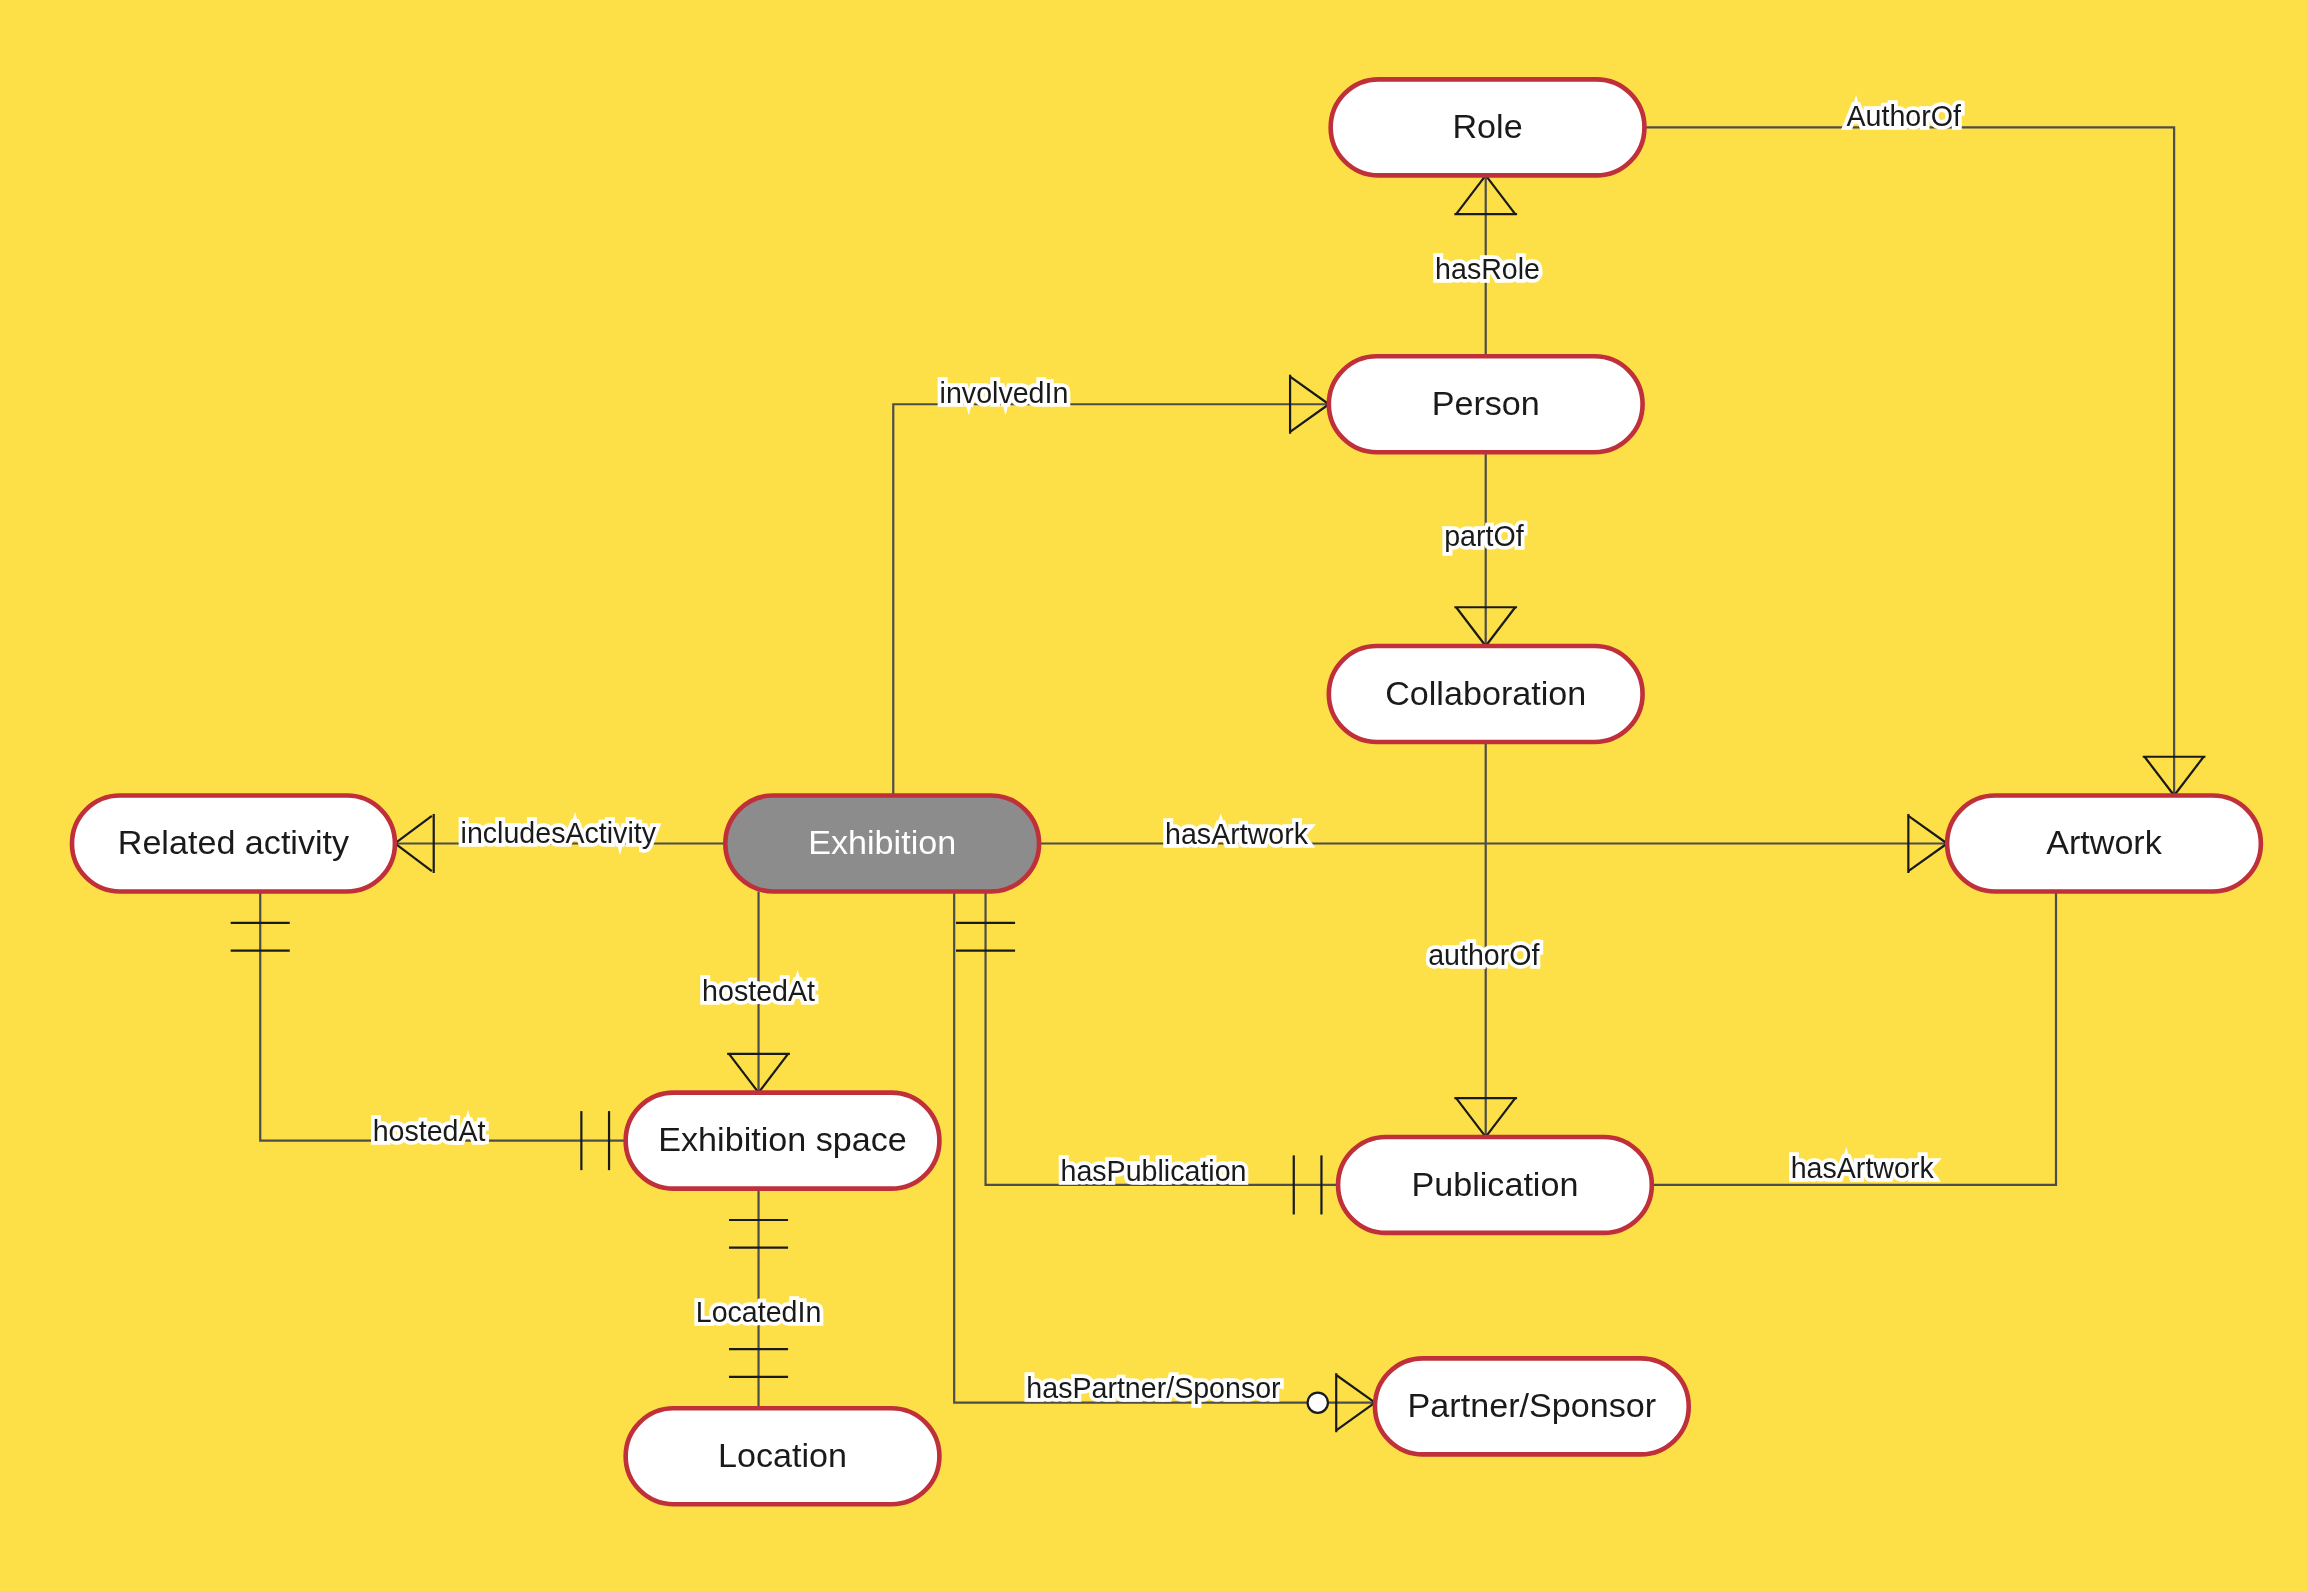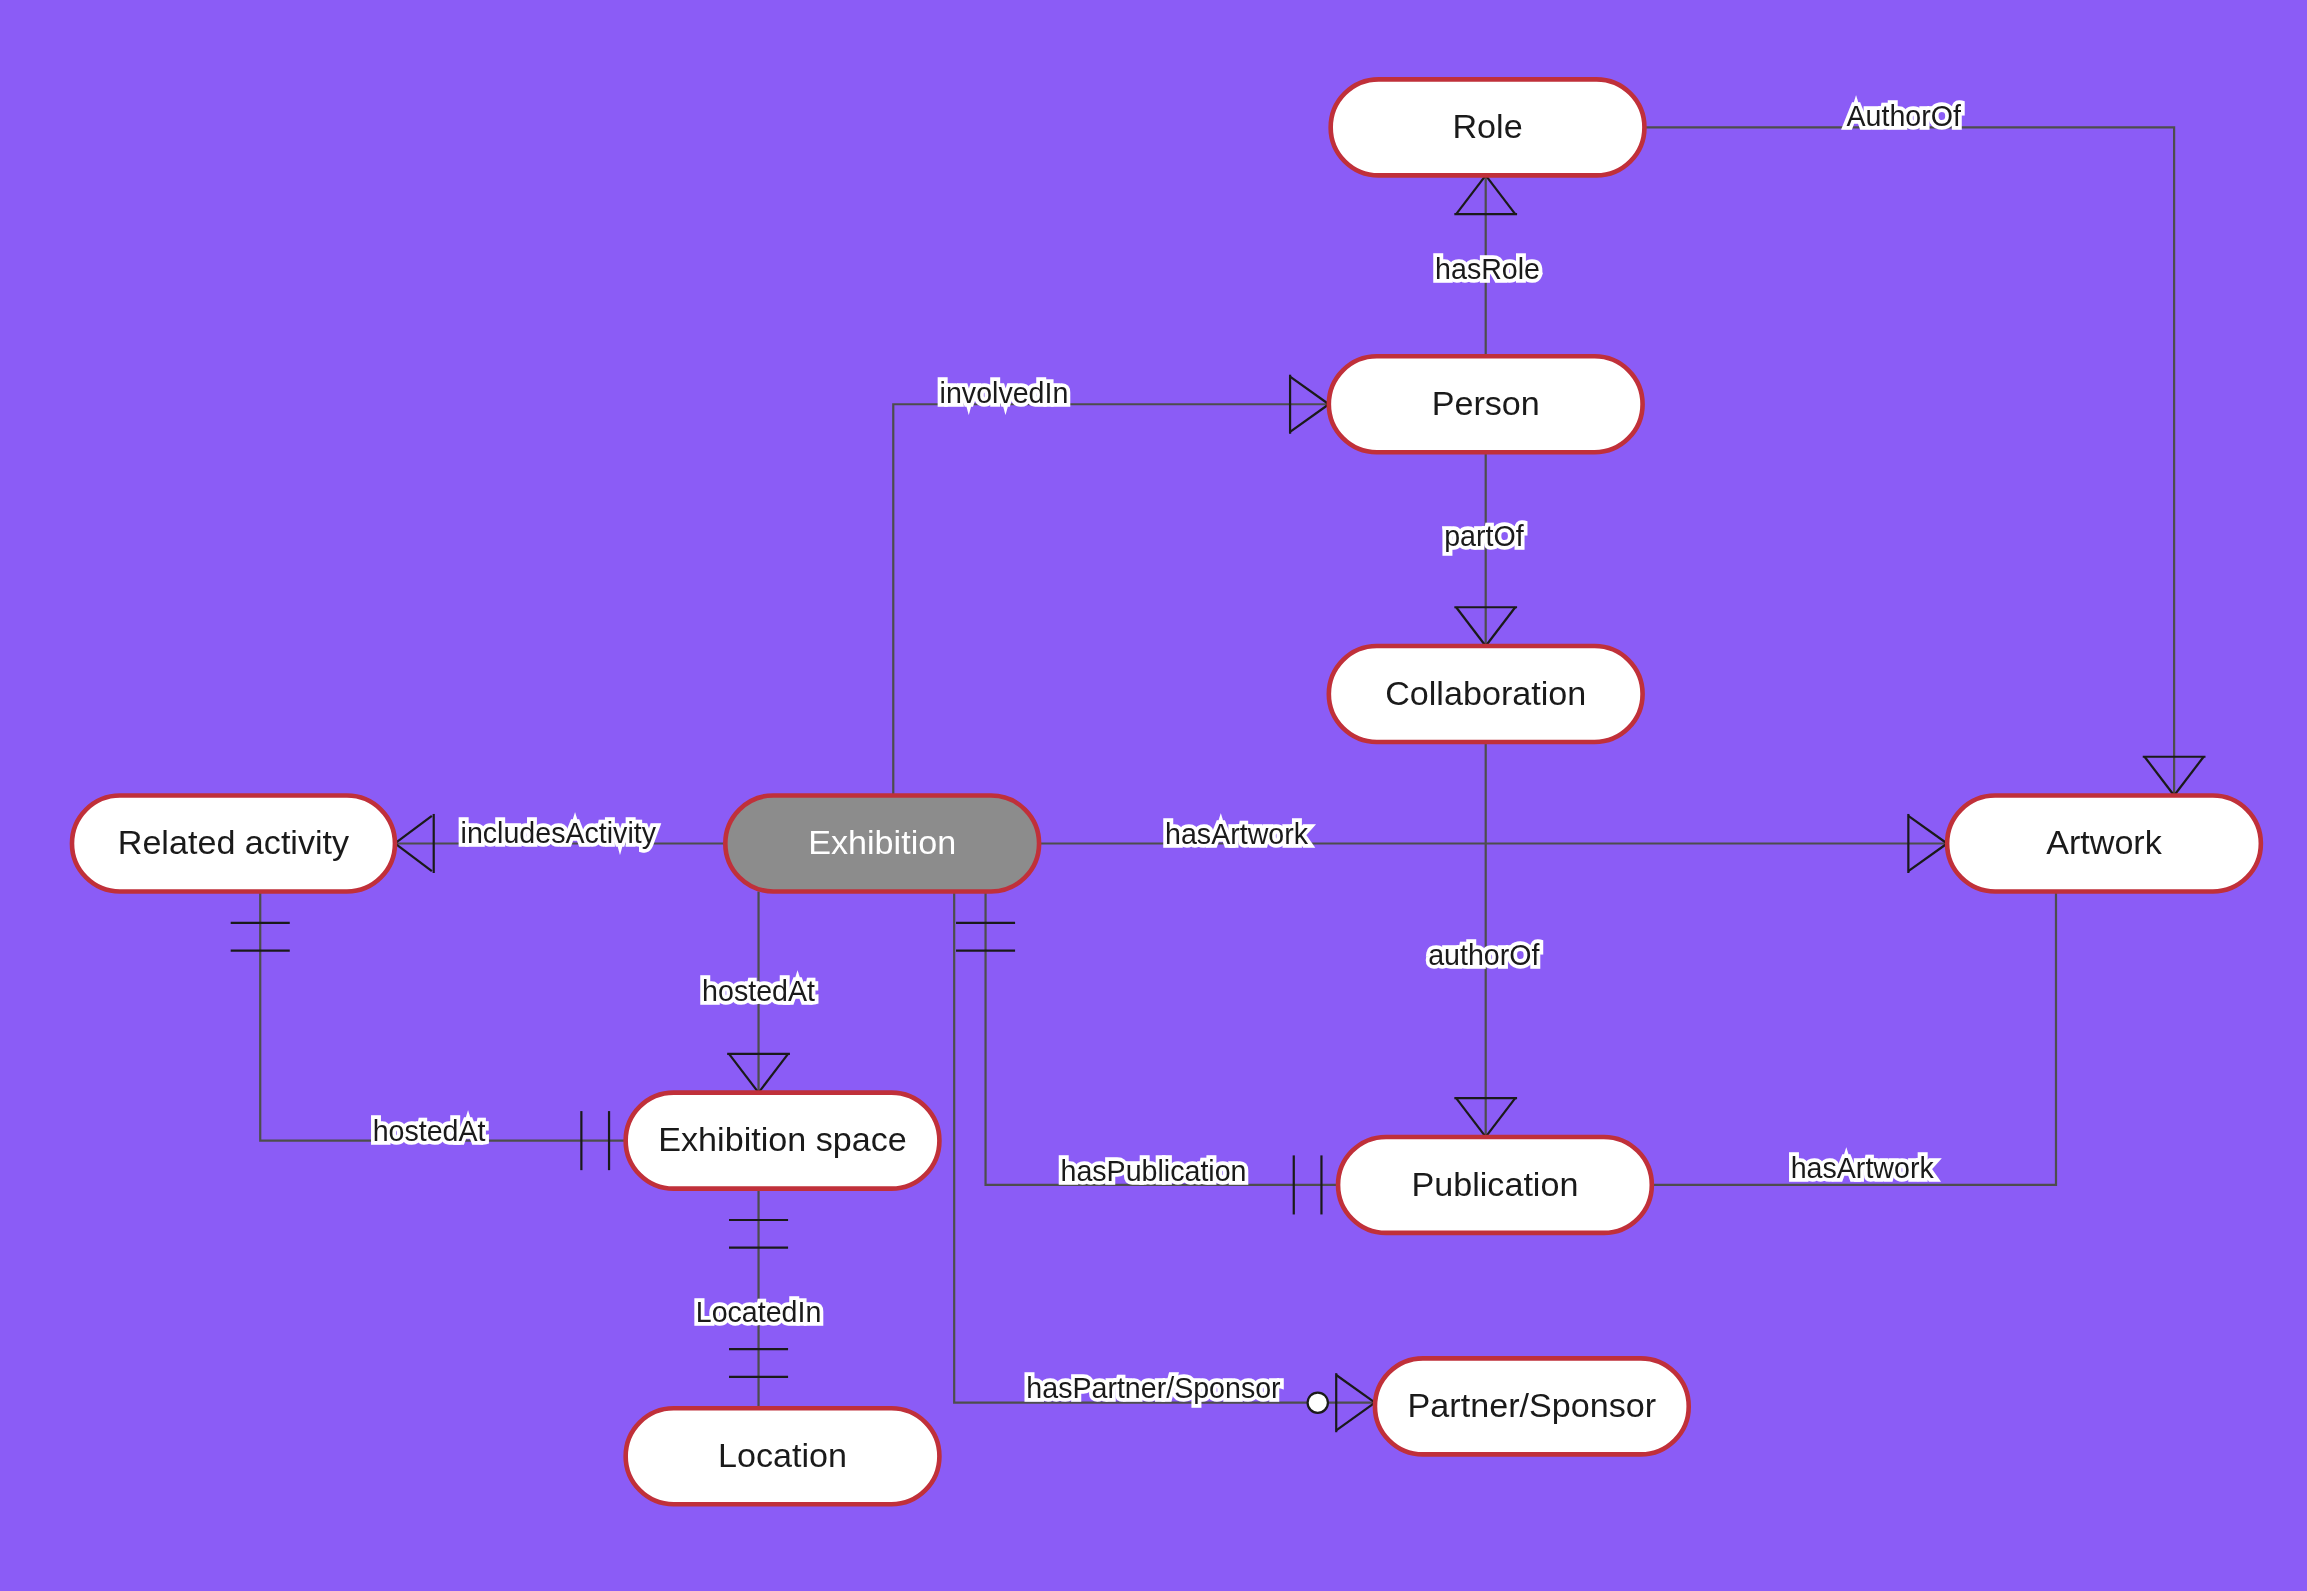--- a/index.html
+++ b/index.html
@@ -4,21 +4,21 @@
 <style>
   html, body {
     margin: 0;
     padding: 0;
     background: #ffffff;
   }
   #canvas {
     position: relative;
     width: 2307px;
     height: 1591px;
-    background: #8b5cf6;
+    background: #fde047;
     font-family: "Liberation Sans", sans-serif;
   }
   #erd-svg {
     position: absolute;
     top: 0;
     left: 0;
     width: 2307px;
     height: 1591px;
     display: block;
   }

